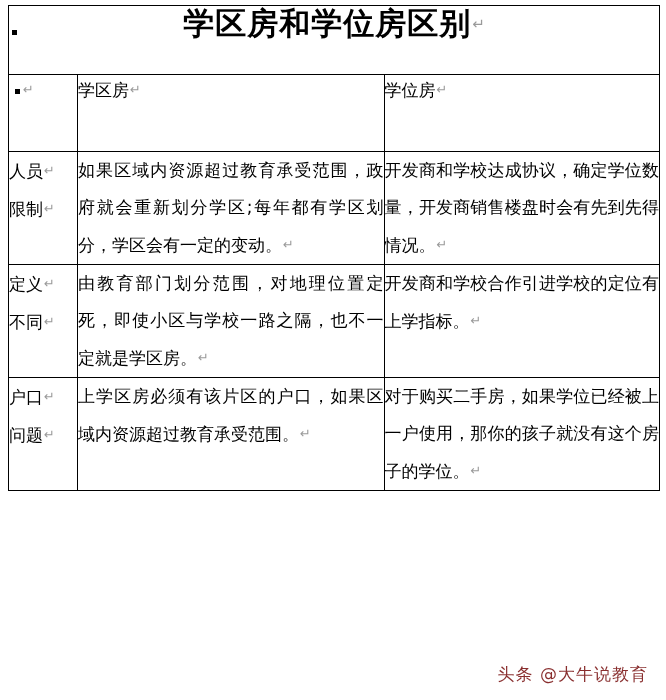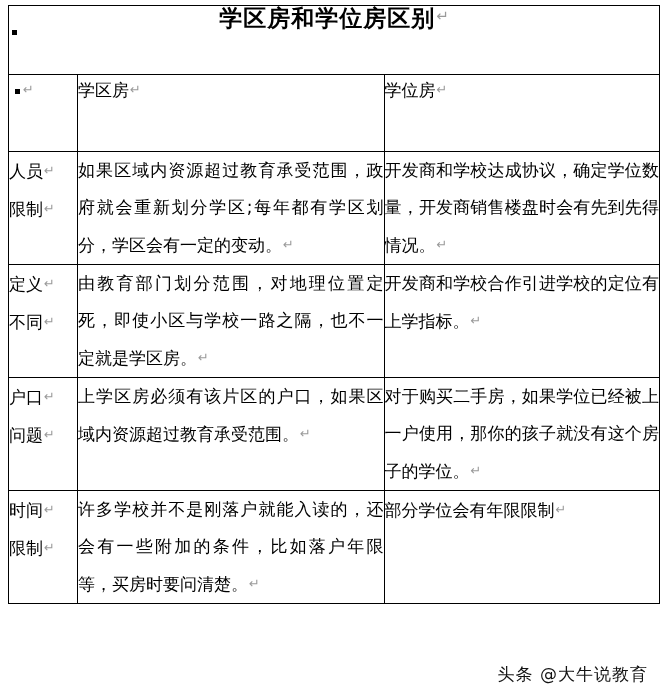--- a/index.html
+++ b/index.html
@@ -39,21 +39,21 @@
   }
 
   
   .title-cell {
     height: 68px;
     text-align: center;
     vertical-align: middle;
     padding: 0 4px 6px 4px;
   }
   .title-text {
-    font-size: 23px;
+    font-size: 31px;
     font-weight: bold;
     letter-spacing: 1px;
     line-height: 1.1;
     display: inline;
   }
 
   
   .title-bullet {
     position: absolute;
     left: 12px;
@@ -125,21 +125,21 @@
     text-align-last: left;
     text-justify: inter-ideograph;
   }
 
   
   .watermark {
     position: absolute;
     right: 18px;
     bottom: 14px;
     font-size: 17px;
-    color: #000000;
+    color: #7f1d1d;
     letter-spacing: 1px;
     white-space: nowrap;
     opacity: .92;
   }
 </style>
 </head>
 <body>
 
 <div class="page">
 
@@ -203,31 +203,19 @@
           <div><span>问题</span><span class="pilcrow">↵</span></div>
         </td>
         <td class="body-cell">
           <div class="just"><span class="cell-text">上学区房必须有该片区的户口，如果区域内资源超过教育承受范围。</span><span class="pilcrow">↵</span></div>
         </td>
         <td class="body-cell">
           <div class="just"><span class="cell-text">对于购买二手房，如果学位已经被上一户使用，那你的孩子就没有这个房子的学位。</span><span class="pilcrow">↵</span></div>
         </td>
       </tr>
 
-      <tr>
-        <td class="label-cell">
-          <div><span>时间</span><span class="pilcrow">↵</span></div>
-          <div><span>限制</span><span class="pilcrow">↵</span></div>
-        </td>
-        <td class="body-cell">
-          <div class="just"><span class="cell-text">许多学校并不是刚落户就能入读的，还会有一些附加的条件，比如落户年限等，买房时要问清楚。</span><span class="pilcrow">↵</span></div>
-        </td>
-        <td class="body-cell">
-          <div class="just"><span class="cell-text">部分学位会有年限限制</span><span class="pilcrow">↵</span></div>
-        </td>
-      </tr>
 
     </tbody>
   </table>
 
   <div class="watermark">头条 @大牛说教育</div>
 
 </div>
 
 </body></html>

